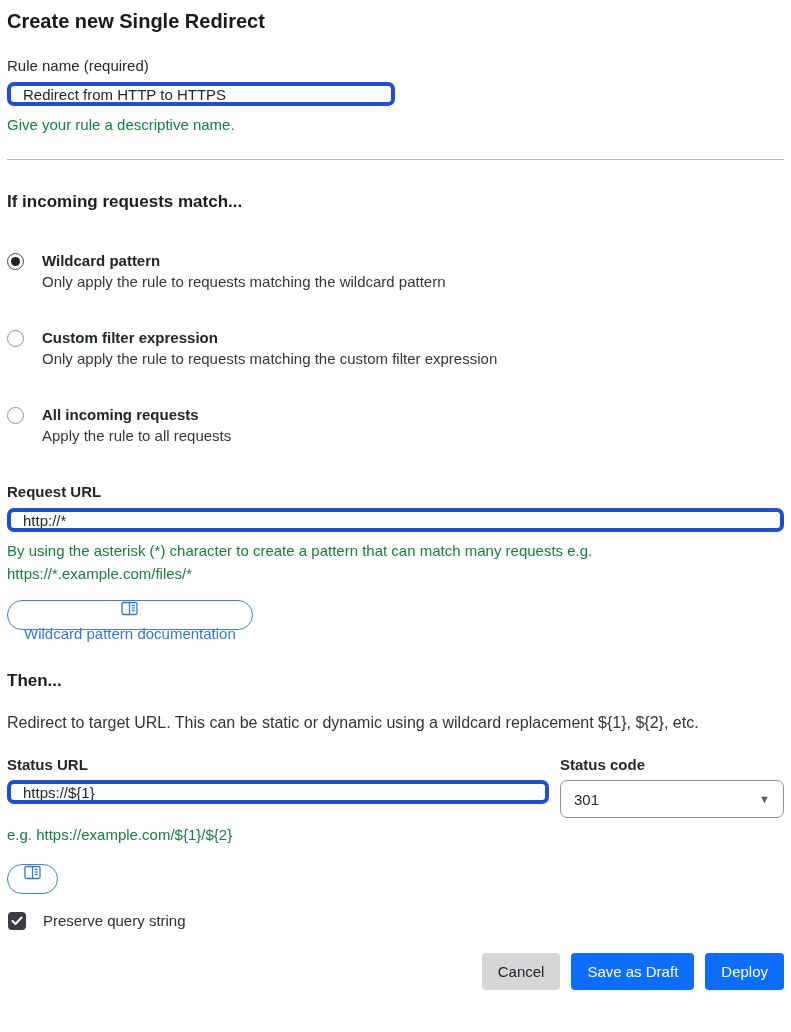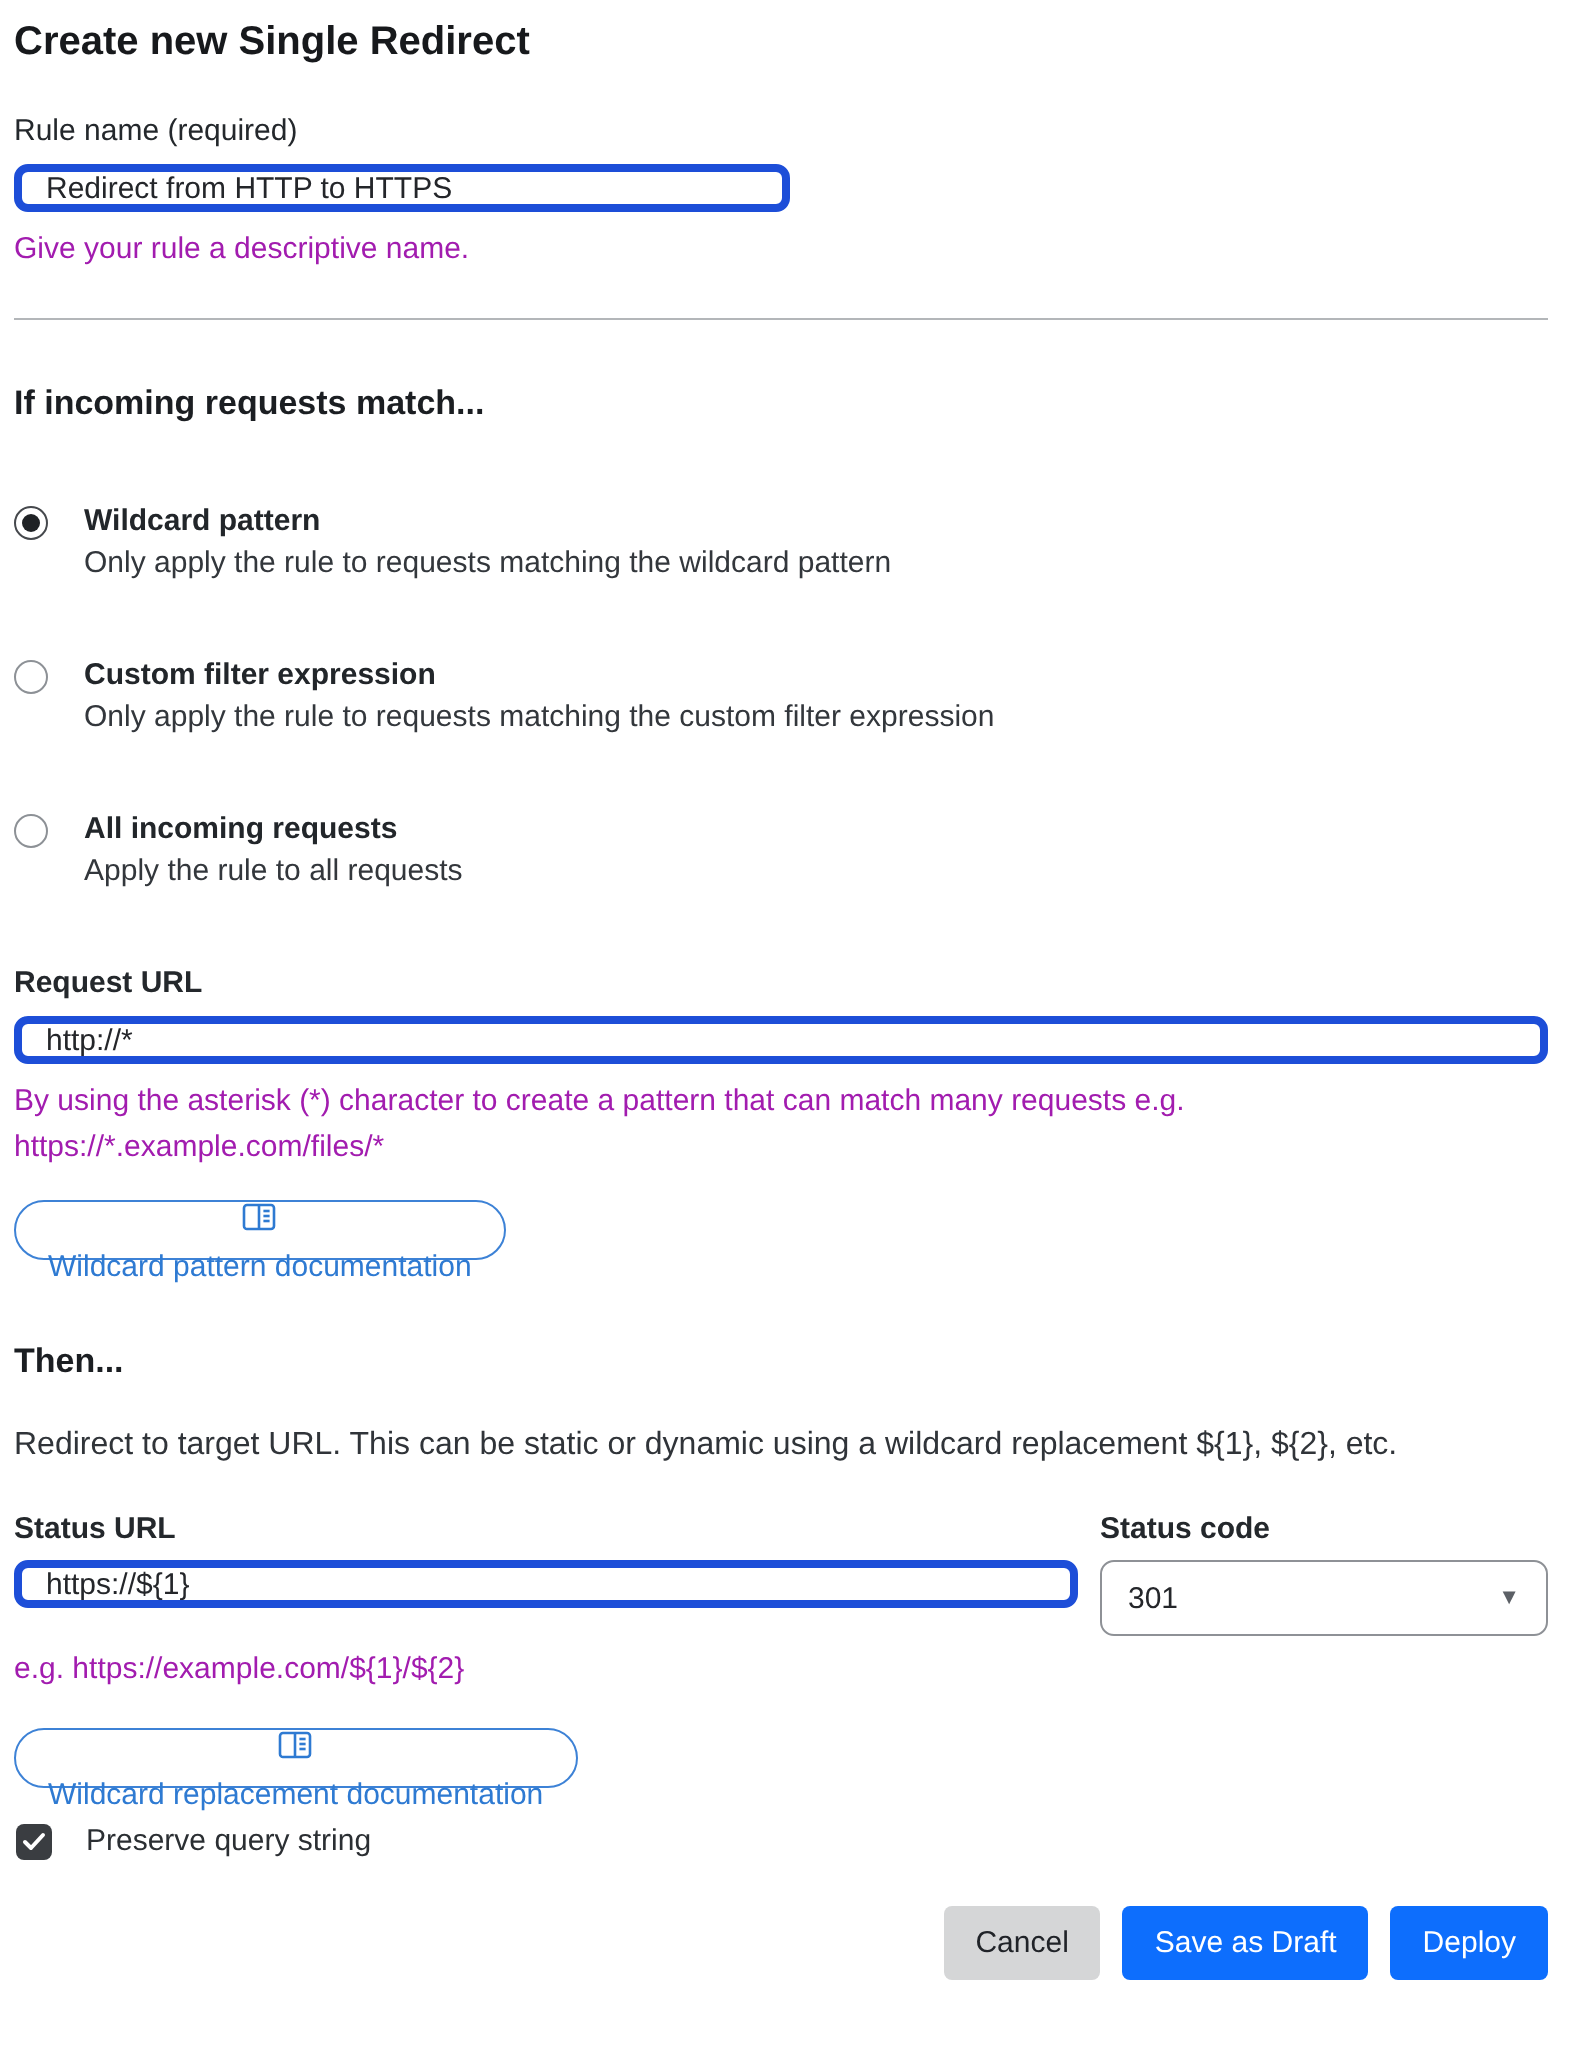--- a/index.html
+++ b/index.html
@@ -3,21 +3,21 @@
 <meta charset="utf-8">
 <style>
   * { box-sizing: border-box; margin: 0; padding: 0; }
   html, body { width: 791px; background: #ffffff; }
   body {
     font-family: "Liberation Sans", sans-serif;
     color: #24282c;
     height: 1032px;
     overflow: hidden;
   }
-  .container { padding: 8px 17px 0 7px; }
+  .container { padding: 8px 7px 0 7px; }
 
   .page-title {
     font-size: 20px;
     font-weight: 700;
     color: #17191c;
     margin-top: 2px;
   }
 
   .field-label { font-size: 15px; color: #24282c; display: block; }
   .label-strong { font-weight: 600; }
@@ -37,21 +37,21 @@
     background: #fff;
     outline: none;
   }
   .rule-input { width: 388px; }
   .full-input { width: 100%; }
 
   .helper {
     margin-top: 7px;
     font-size: 15px;
     line-height: 23px;
-    color: #a21caf;
+    color: #15803d;
   }
 
   .divider {
     border: none;
     border-top: 1px solid #b3b6b9;
     margin-top: 23px;
   }
 
   .section-heading {
     font-size: 17px;
@@ -259,21 +259,20 @@
   <button class="doc-btn doc-btn-2">
     <span>
       <svg width="17" height="15" viewBox="0 0 17 15" fill="none" stroke="#2e7ad2" stroke-width="1.3">
         <rect x="1" y="1.5" width="15" height="12" rx="1.5"></rect>
         <line x1="8.5" y1="1.5" x2="8.5" y2="13.5"></line>
         <line x1="10.7" y1="4.5" x2="13.8" y2="4.5"></line>
         <line x1="10.7" y1="7" x2="13.8" y2="7"></line>
         <line x1="10.7" y1="9.5" x2="13.8" y2="9.5"></line>
       </svg>
     </span>
-    <span>Wildcard replacement documentation</span>
   </button>
 
   <div class="checkbox-row">
     <span class="checkbox">
       <svg width="12" height="10" viewBox="0 0 12 10" fill="none" stroke="#ffffff" stroke-width="2" stroke-linecap="round" stroke-linejoin="round">
         <polyline points="1.5,5 4.5,8 10.5,1.5"></polyline>
       </svg>
     </span>
     <span class="checkbox-label">Preserve query string</span>
   </div>

